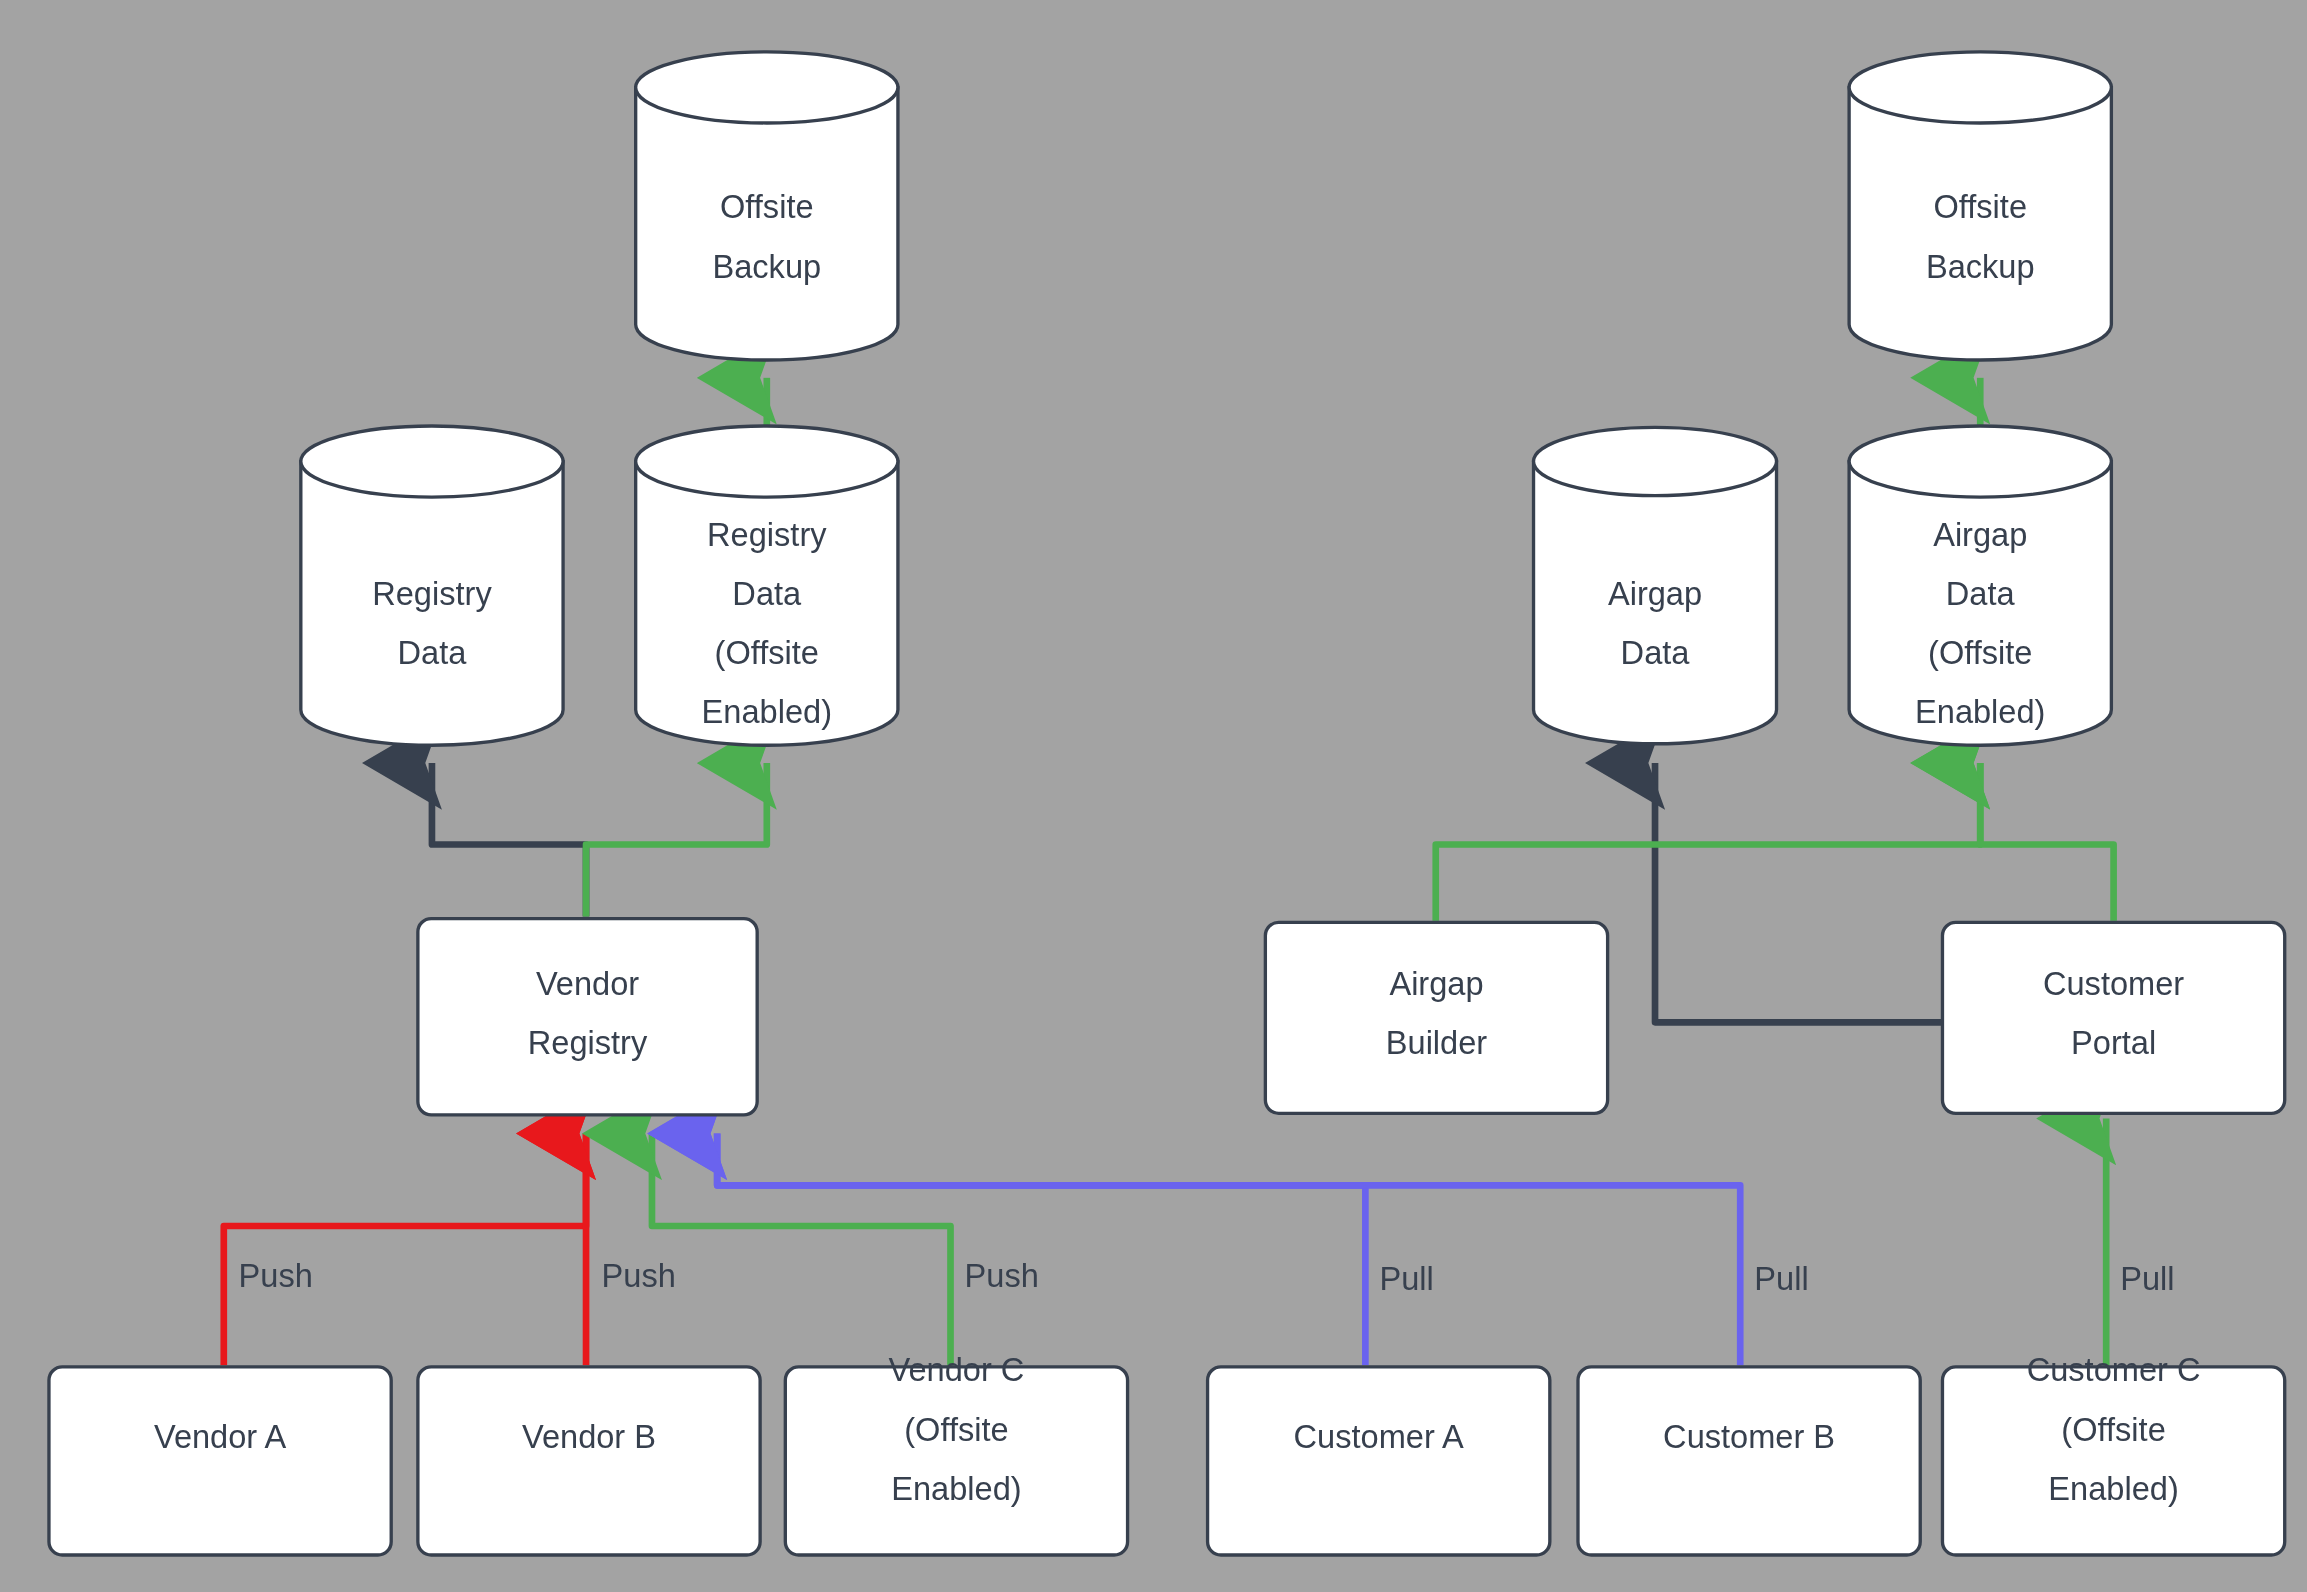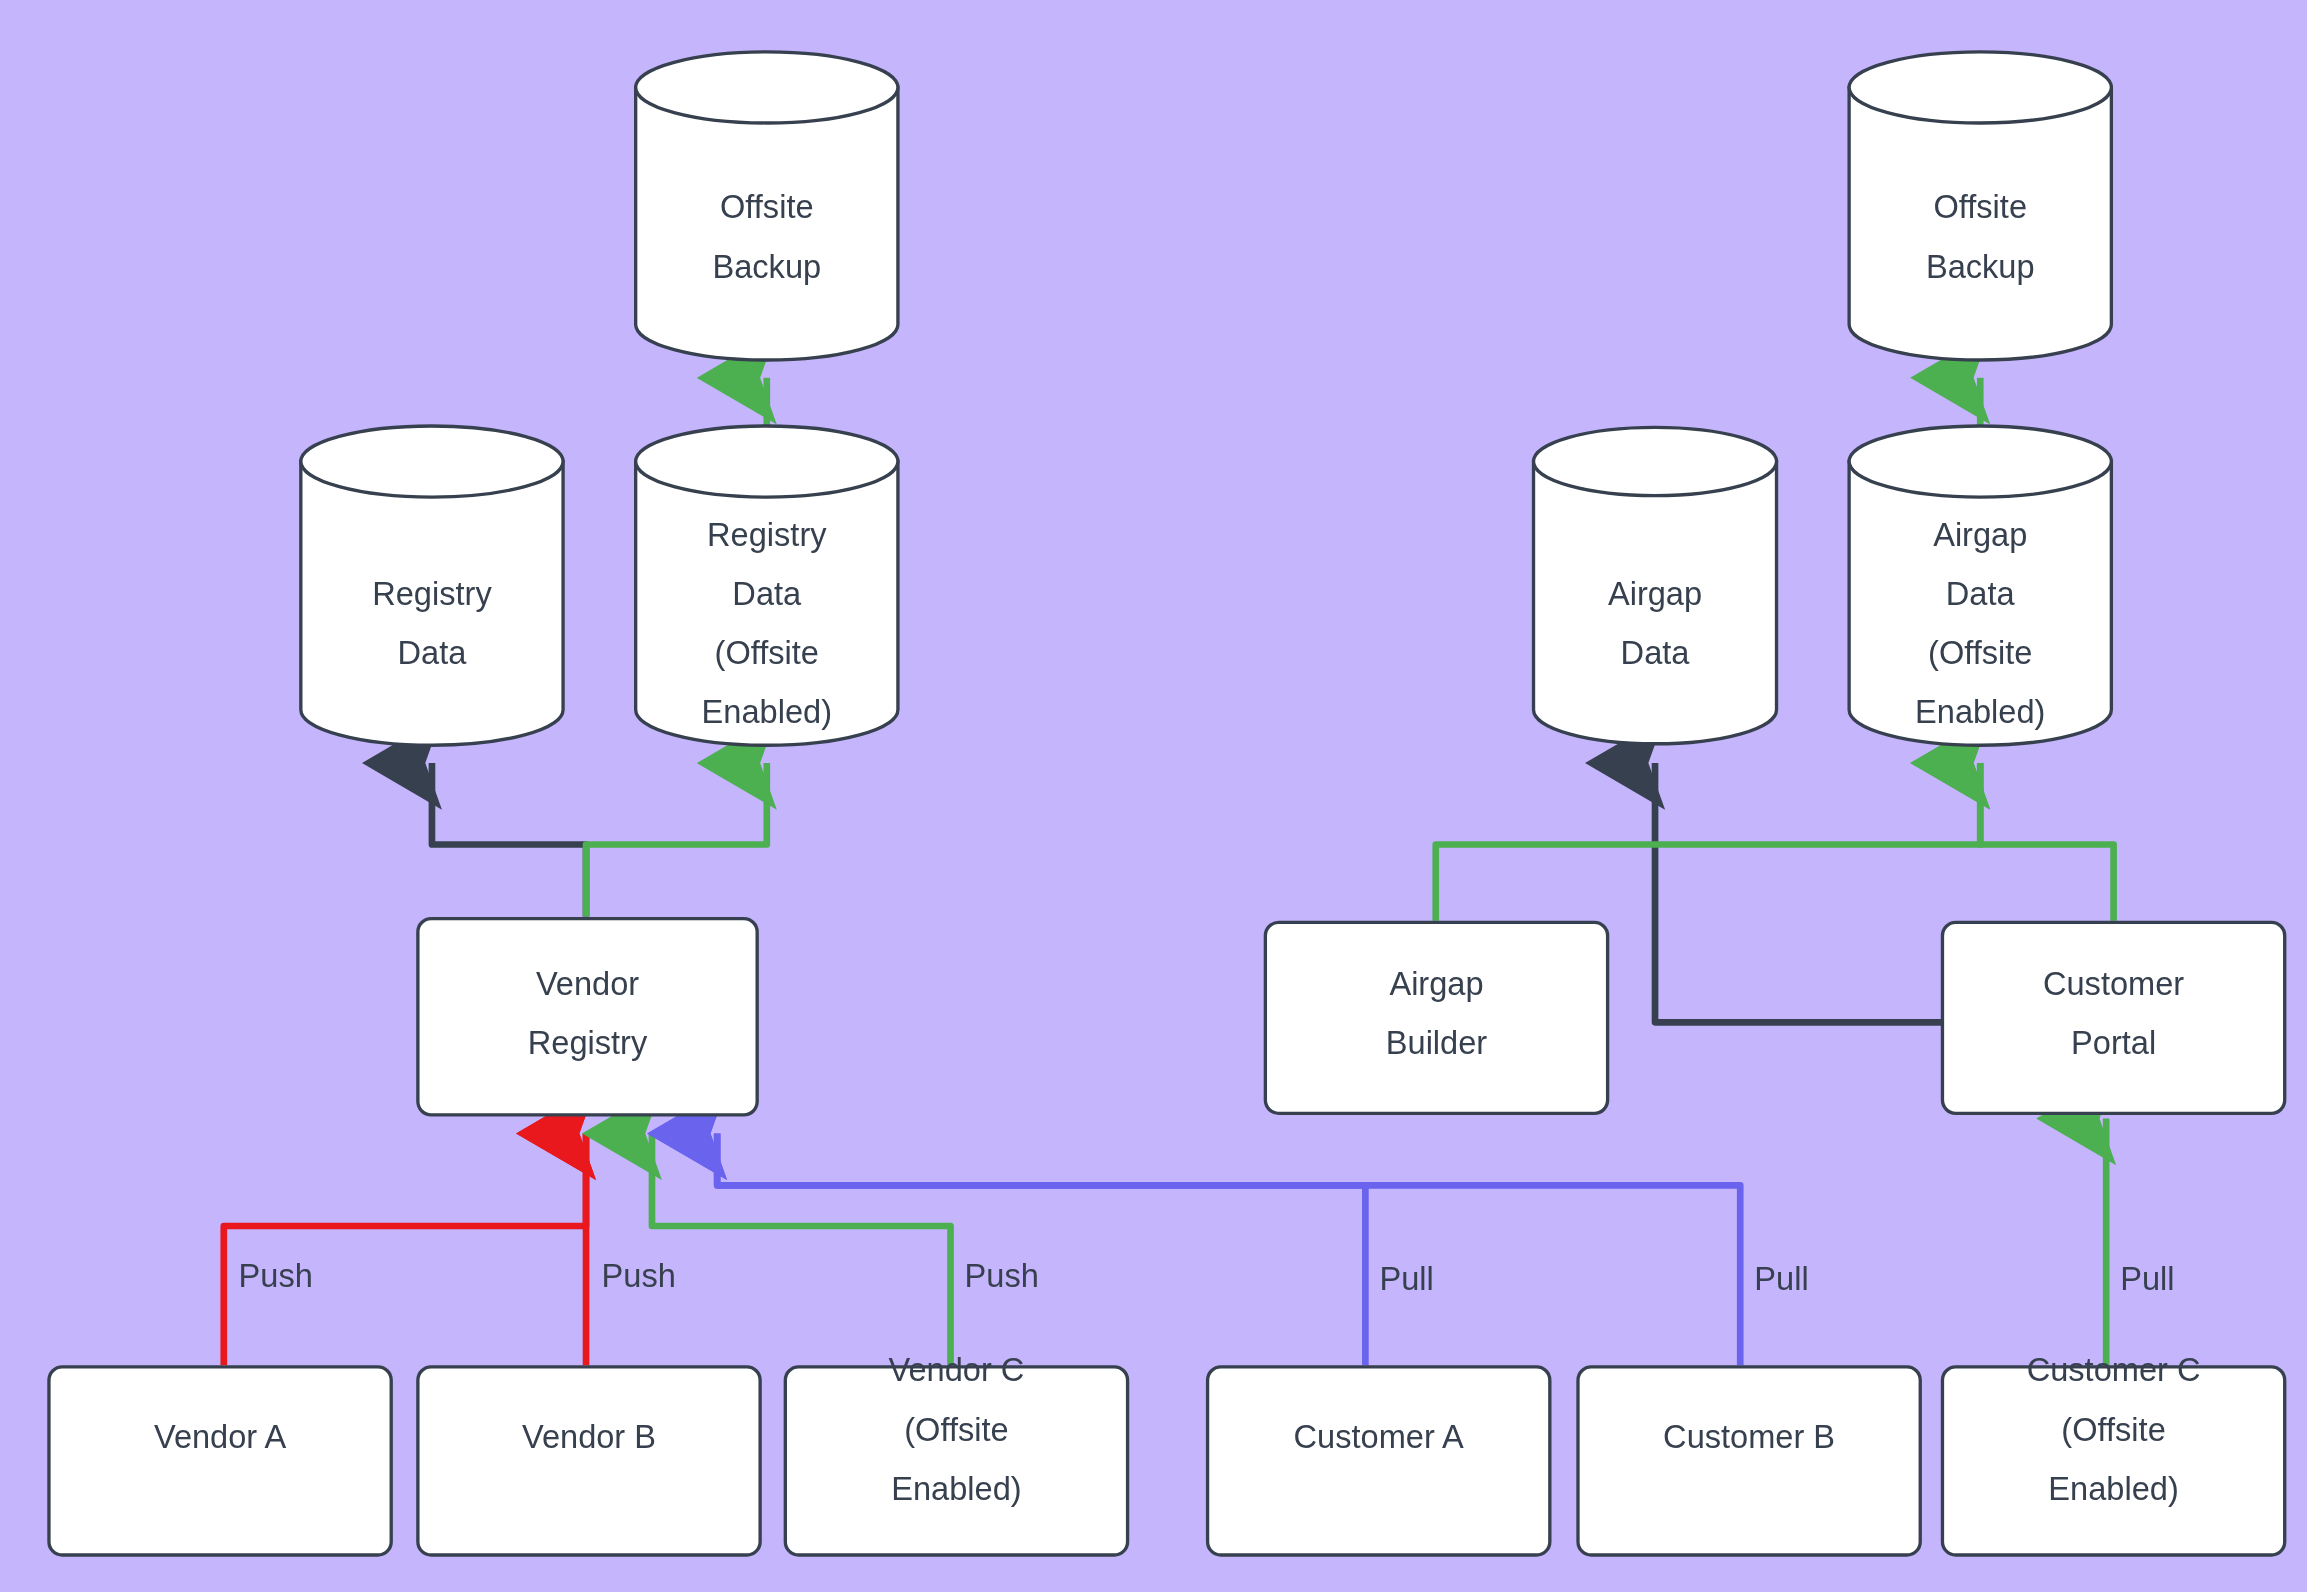--- a/index.html
+++ b/index.html
@@ -1,18 +1,18 @@
 <!DOCTYPE html>
 <html style="font-size:12px"><head>
 <meta charset="utf-8">
 <style>
   html,body{margin:0;padding:0;background:#ffffff;}
   body{width:2307px;height:1592px;overflow:hidden;
        font-family:"Liberation Sans","DejaVu Sans",sans-serif;}
-  #canvas{position:relative;width:2307px;height:1592px;background:#c4b5fd;text-align:right;}
+  #canvas{position:relative;width:2307px;height:1592px;background:#a3a3a3;text-align:right;}
   svg#diagram{position:absolute;left:0;top:0;width:2307px;height:1592px;display:block;}
   .node-label{font-family:"Liberation Sans","DejaVu Sans",sans-serif;
               font-size:44px;fill:#37404e;text-anchor:middle;dominant-baseline:middle;}
   .edge-label{font-family:"Liberation Sans","DejaVu Sans",sans-serif;
               font-size:44px;fill:#37404e;text-anchor:start;dominant-baseline:middle;}
   .shape{fill:#ffffff;stroke:#37404e;stroke-width:4.5;}
   .cyl-top{fill:#ffffff;stroke:#37404e;stroke-width:4.5;}
   .edge{fill:none;stroke-width:9;stroke-linecap:butt;stroke-linejoin:round;}
 </style>
 </head>

